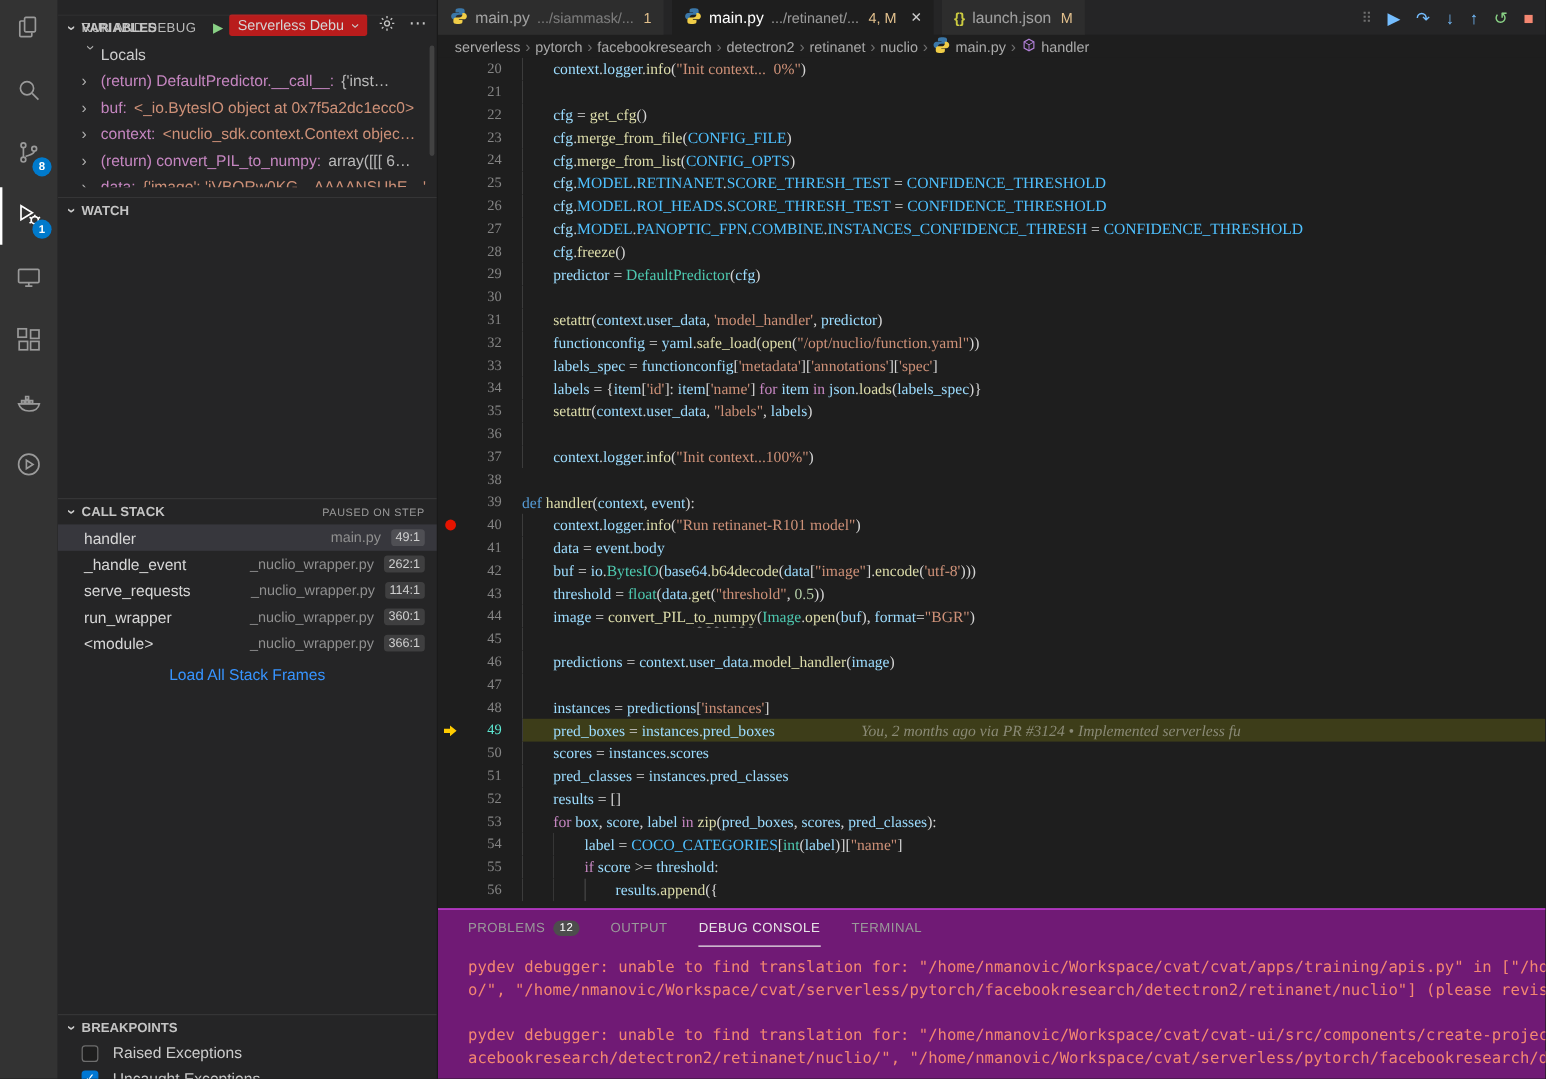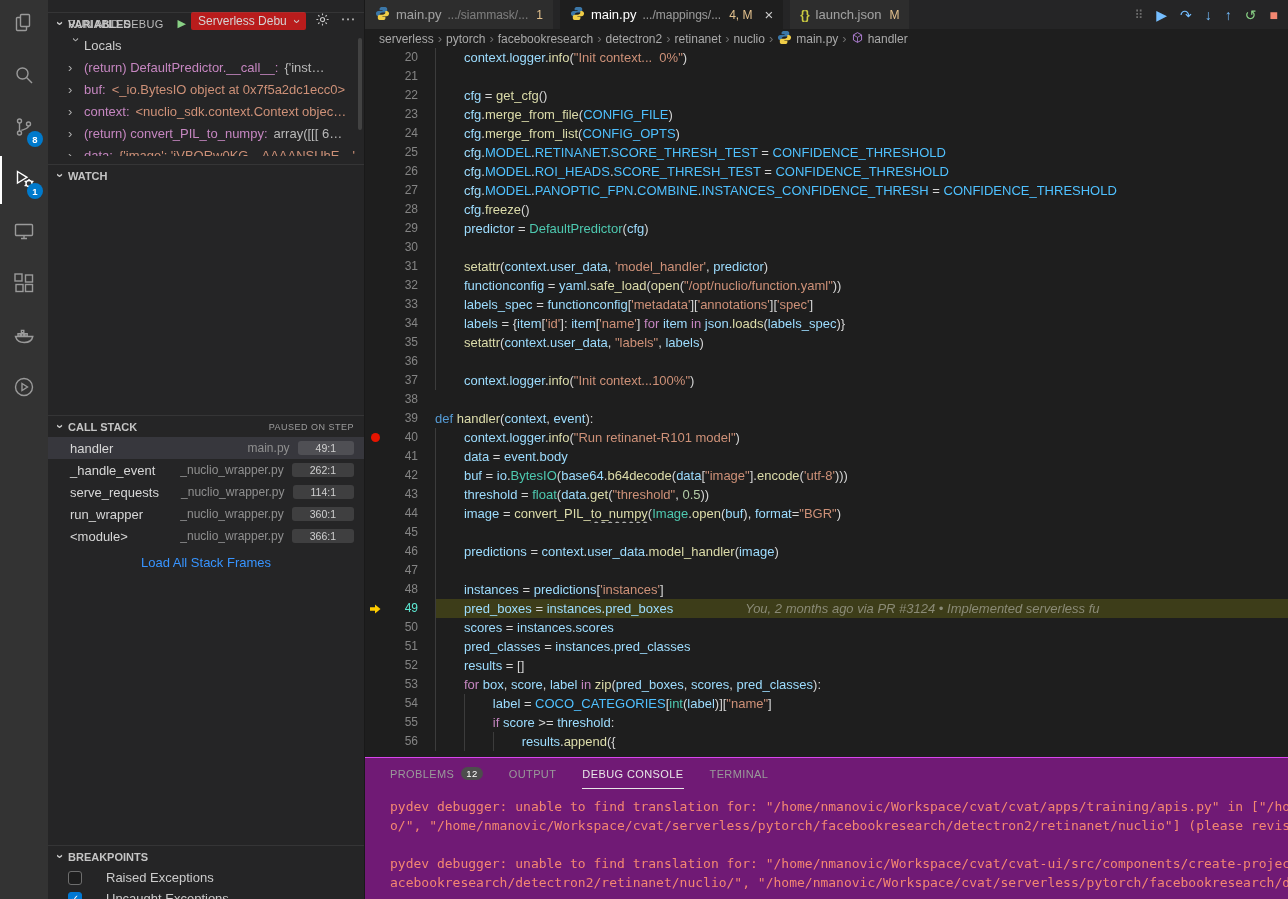--- a/index.html
+++ b/index.html
@@ -32,44 +32,44 @@
   .sec-head .chev-down{width:16px;text-align:center;flex:none}
   .tree-row{height:22px;display:flex;align-items:center;padding-left:20px;white-space:nowrap;overflow:hidden;cursor:pointer}
   .twisty{width:16px;color:#b0b0b0;font-size:13px;flex:none}
   .var-name{color:#c586c0;margin-right:6px}
   .var-val{color:#b9b9b9}
   .var-val.str{color:#ce9178}
   .cs-row{height:22px;display:flex;align-items:center;padding:0 10px 0 22px;cursor:pointer}
   .cs-row.selected{background:#37373d}
   .cs-fn{color:#d7d7d7}
   .cs-file{margin-left:auto;color:#8f8f8f;font-size:12px}
-  .cs-pos{margin-left:8px;background:rgba(255,255,255,.12);border-radius:3px;padding:1px 18px;font-size:10.5px;color:#d0d0d0}
+  .cs-pos{margin-left:8px;background:rgba(255,255,255,.12);border-radius:3px;padding:1px 4px;font-size:10.5px;color:#d0d0d0}
   .paused{margin-left:auto;margin-right:10px;font-size:9px;font-weight:400;letter-spacing:.5px;color:rgba(204,204,204,.7)}
   .load-link{margin-top:8px;text-align:center;color:#3794ff;cursor:pointer}
-  .bp-row{height:21px;display:flex;align-items:center;gap:24px;padding-left:20px}
+  .bp-row{height:21px;display:flex;align-items:center;gap:12px;padding-left:20px}
   .cb{width:14px;height:14px;border:1px solid #6e6e6e;border-radius:3px;background:#1e1e1e;display:flex;align-items:center;justify-content:center;font-size:10px;color:#fff;cursor:pointer;flex:none}
   .cb.checked{background:#0078d4;border-color:#0078d4}
 
   
   #editor{position:absolute;left:365px;top:0;right:0;height:757px;background:#1e1e1e}
   #tabbar{height:29px;background:#252526;display:flex;align-items:stretch;position:relative}
   .tab{display:flex;align-items:center;gap:6px;padding:0 10px;background:#2d2d2d;color:rgba(255,255,255,.55);margin-right:7px;cursor:pointer;white-space:nowrap;font-size:13px}
   .tab.active{background:#1e1e1e;color:#fff}
   .tab-desc{font-size:12px;color:rgba(255,255,255,.38)}
   .tab.active .tab-desc{color:rgba(255,255,255,.55)}
   .tab-dec{font-size:12px;color:#e2c08d;margin-left:2px}
   .tab-close{color:#ccc;font-size:15px;margin-left:6px;cursor:pointer}
   .json-glyph{color:#cbcb41;font-weight:700;font-size:12px}
   #dbg-toolbar{position:absolute;top:3px;right:4px;height:23px;display:flex;align-items:center;gap:13px;padding:0 6px;z-index:5}
   .dbg-grip{color:#6e6e6e;font-size:12px}
   .dbg-btn{font-size:14px;cursor:pointer;line-height:1}
   #breadcrumbs{height:19px;background:#1e1e1e;display:flex;align-items:center;padding-left:14px;font-size:12px;color:#a9a9a9;gap:4px;white-space:nowrap;overflow:hidden}
   .bc-sep{color:#6f6f6f;font-size:13px}
   .bc-item{display:flex;align-items:center;gap:4px;cursor:pointer}
-  #code{position:relative;height:709px;overflow:hidden;font-family:Liberation Sans, sans-serif;font-size:13px}
+  #code{position:relative;height:709px;overflow:hidden;font-family:Liberation Serif, serif;font-size:13px}
   .code-row{display:flex;height:19px;line-height:19px}
   .gutter{flex:none;width:70px;display:flex;align-items:center}
   .glyph{width:20px;display:flex;align-items:center;justify-content:center;flex:none;cursor:pointer}
   .ln{flex:1;text-align:right;padding-right:17px;color:#858585;font-size:12px}
   .code-row.cur .ln{color:#5eead4}
   .bp-dot{width:9px;height:9px;border-radius:50%;background:#e51400}
   .code-content{flex:1;white-space:pre;overflow:hidden}
   .code-row.cur .code-content{background:rgba(255,255,0,.14)}
   .ind{display:inline-block;width:4ch;height:19px;vertical-align:top;background:linear-gradient(to right,#3c3c3c 1px,transparent 1px)}
   .tk-v{color:#9cdcfe}.tk-p{color:#d4d4d4}.tk-f{color:#dcdcaa}.tk-s{color:#ce9178}.tk-k{color:#569cd6}
@@ -275,21 +275,21 @@
           <span class="tab-label">main.py</span>
           <span class="tab-desc">.../siammask/...</span>
           <span class="tab-dec">1</span>
         </div>
         <div class="tab active">
           <span class="tab-icon"><svg width="15" height="15" viewBox="0 0 16 16">
               <path fill="#3b77a8" d="M7.9 1c-1.8 0-3 .7-3 2v1.6h3.2v.6H3.6C2.2 5.2 1 6.4 1 8s1.2 2.8 2.6 2.8H5V9.2c0-1.4 1.2-2.4 2.9-2.4h3c1.2 0 2.1-.9 2.1-2.1V3c0-1.3-1.3-2-3.1-2z"></path>
               <path fill="#f0cd47" d="M8.1 15c1.8 0 3-.7 3-2v-1.6H7.9v-.6h4.5c1.4 0 2.6-1.2 2.6-2.8S13.8 5.2 12.4 5.2H11v1.6c0 1.4-1.2 2.4-2.9 2.4h-3C3.9 9.2 3 10.1 3 11.3V13c0 1.3 1.3 2 3.1 2z"></path>
             </svg></span>
           <span class="tab-label">main.py</span>
-          <span class="tab-desc">.../mappings/...</span>
+          <span class="tab-desc">.../retinanet/...</span>
           <span class="tab-dec">4, M</span>
           <span class="tab-close">×</span>
         </div>
         <div class="tab">
           <span class="json-glyph">{}</span>
           <span class="tab-label">launch.json</span>
           <span class="tab-dec">M</span>
         </div>
         <div id="dbg-toolbar">
           <span class="dbg-grip">⠿</span>

